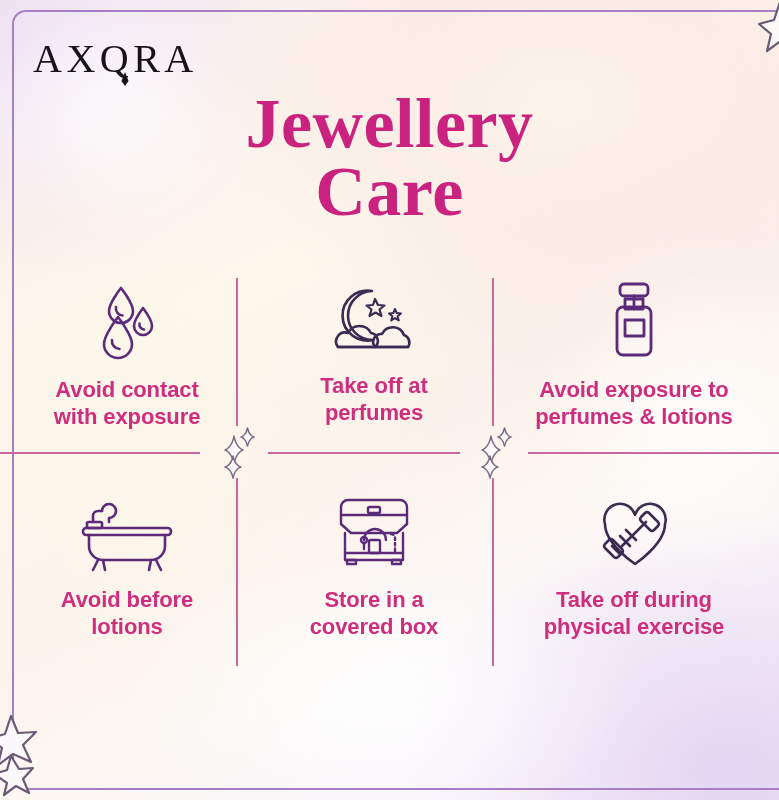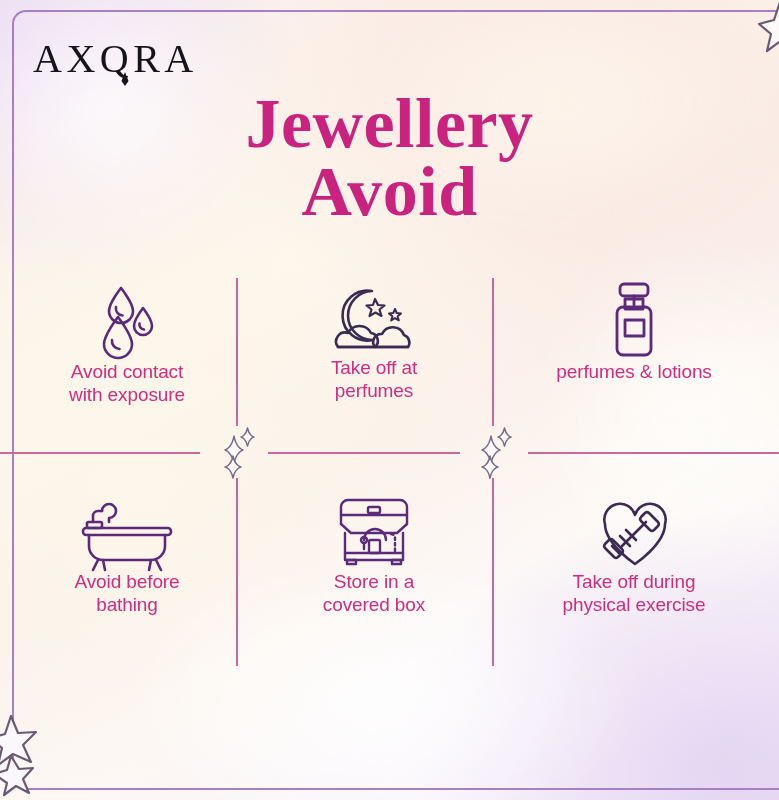--- a/index.html
+++ b/index.html
@@ -107,22 +107,23 @@
     width: 242px;
     text-align: center;
   }
   .cell .icon {
     height: 86px;
     display: flex;
     align-items: flex-end;
     justify-content: center;
   }
   .cell .label {
-    font-size: 19px;
-    font-weight: 400;
+    margin-top: 16px;
+    font-size: 22px;
+    font-weight: 700;
     line-height: 1.23em;
     color: #cf2d7d;
     letter-spacing: -0.1px;
   }
   .cell .label .l2 { display: block; }
 
   
   .c0 { left: 6px;   top: 12px;  }
   .c1 { left: 253px; top: 8px;  }
   .c2 { left: 498px; top: 12px; width: 272px; }
@@ -196,21 +197,21 @@
 
   <div class="logo">
     <svg width="210" height="52" viewBox="0 0 210 52">
       <text x="0" y="36" font-family="'Liberation Serif', serif" font-size="40" letter-spacing="4.5" fill="#17131a">AXQRA</text>
       <path d="M92 36 L95.5 45 L92 50 L88.5 45 Z" fill="#17131a"></path>
     </svg>
   </div>
 
   <div class="title">
     <span>Jewellery</span>
-    <span class="line2">Avoid</span>
+    <span class="line2">Care</span>
   </div>
 
   <div class="divider v v-left-top"></div>
   <div class="divider v v-left-bottom"></div>
   <div class="divider v v-right-top"></div>
   <div class="divider v v-right-bottom"></div>
   <div class="divider h h-left"></div>
   <div class="divider h h-mid"></div>
   <div class="divider h h-right"></div>
 
@@ -280,20 +281,21 @@
           <g fill="none" stroke="#5b2a7a" stroke-width="2.8" stroke-linecap="round" stroke-linejoin="round">
             <rect x="17" y="2" width="28" height="12" rx="4"></rect>
             <line x1="31" y1="14" x2="31" y2="23"></line>
             <rect x="22" y="17" width="18" height="10"></rect>
             <path d="M14 31 A6 6 0 0 1 20 25 L42 25 A6 6 0 0 1 48 31 L48 67 A6 6 0 0 1 42 73 L20 73 A6 6 0 0 1 14 67 Z"></path>
             <rect x="22" y="38" width="19" height="16"></rect>
           </g>
         </svg>
       </div>
       <div class="label">
+        <span>Avoid exposure to</span>
         <span class="l2">perfumes &amp; lotions</span>
       </div>
     </div>
 
     <div class="cell c3">
       <div class="icon">
         <svg width="104" height="74" viewBox="0 0 104 74">
           <g fill="none" stroke="#5b2a7a" stroke-width="2.6" stroke-linecap="round" stroke-linejoin="round">
             <path d="M18 26 L18 20 A5 5 0 0 1 23 15 L27 15"></path>
             <path d="M27 15 A7 7 0 1 1 34 22 L34 26"></path>
@@ -302,21 +304,21 @@
             <path d="M14 39 L14 50 A14 14 0 0 0 28 64 L76 64 A14 14 0 0 0 90 50 L90 39"></path>
             <path d="M23 64 L18 74"></path>
             <path d="M28 64 L30 74"></path>
             <path d="M76 64 L74 74"></path>
             <path d="M81 64 L86 74"></path>
           </g>
         </svg>
       </div>
       <div class="label">
         <span>Avoid before</span>
-        <span class="l2">bathing</span>
+        <span class="l2">lotions</span>
       </div>
     </div>
 
     <div class="cell c5">
       <div class="icon">
         <svg width="92" height="74" viewBox="0 0 92 74">
           <g fill="none" stroke="#3b2a52" stroke-width="2.6" stroke-linecap="round" stroke-linejoin="round">
             <path d="M47 68 C47 68 17 48 17 28 A15 15 0 0 1 47 19 A15 15 0 0 1 77 28 C77 48 47 68 47 68 Z"></path>
             <line x1="34" y1="50" x2="58" y2="26"></line>
             <path d="M24 50 L32 58"></path>

